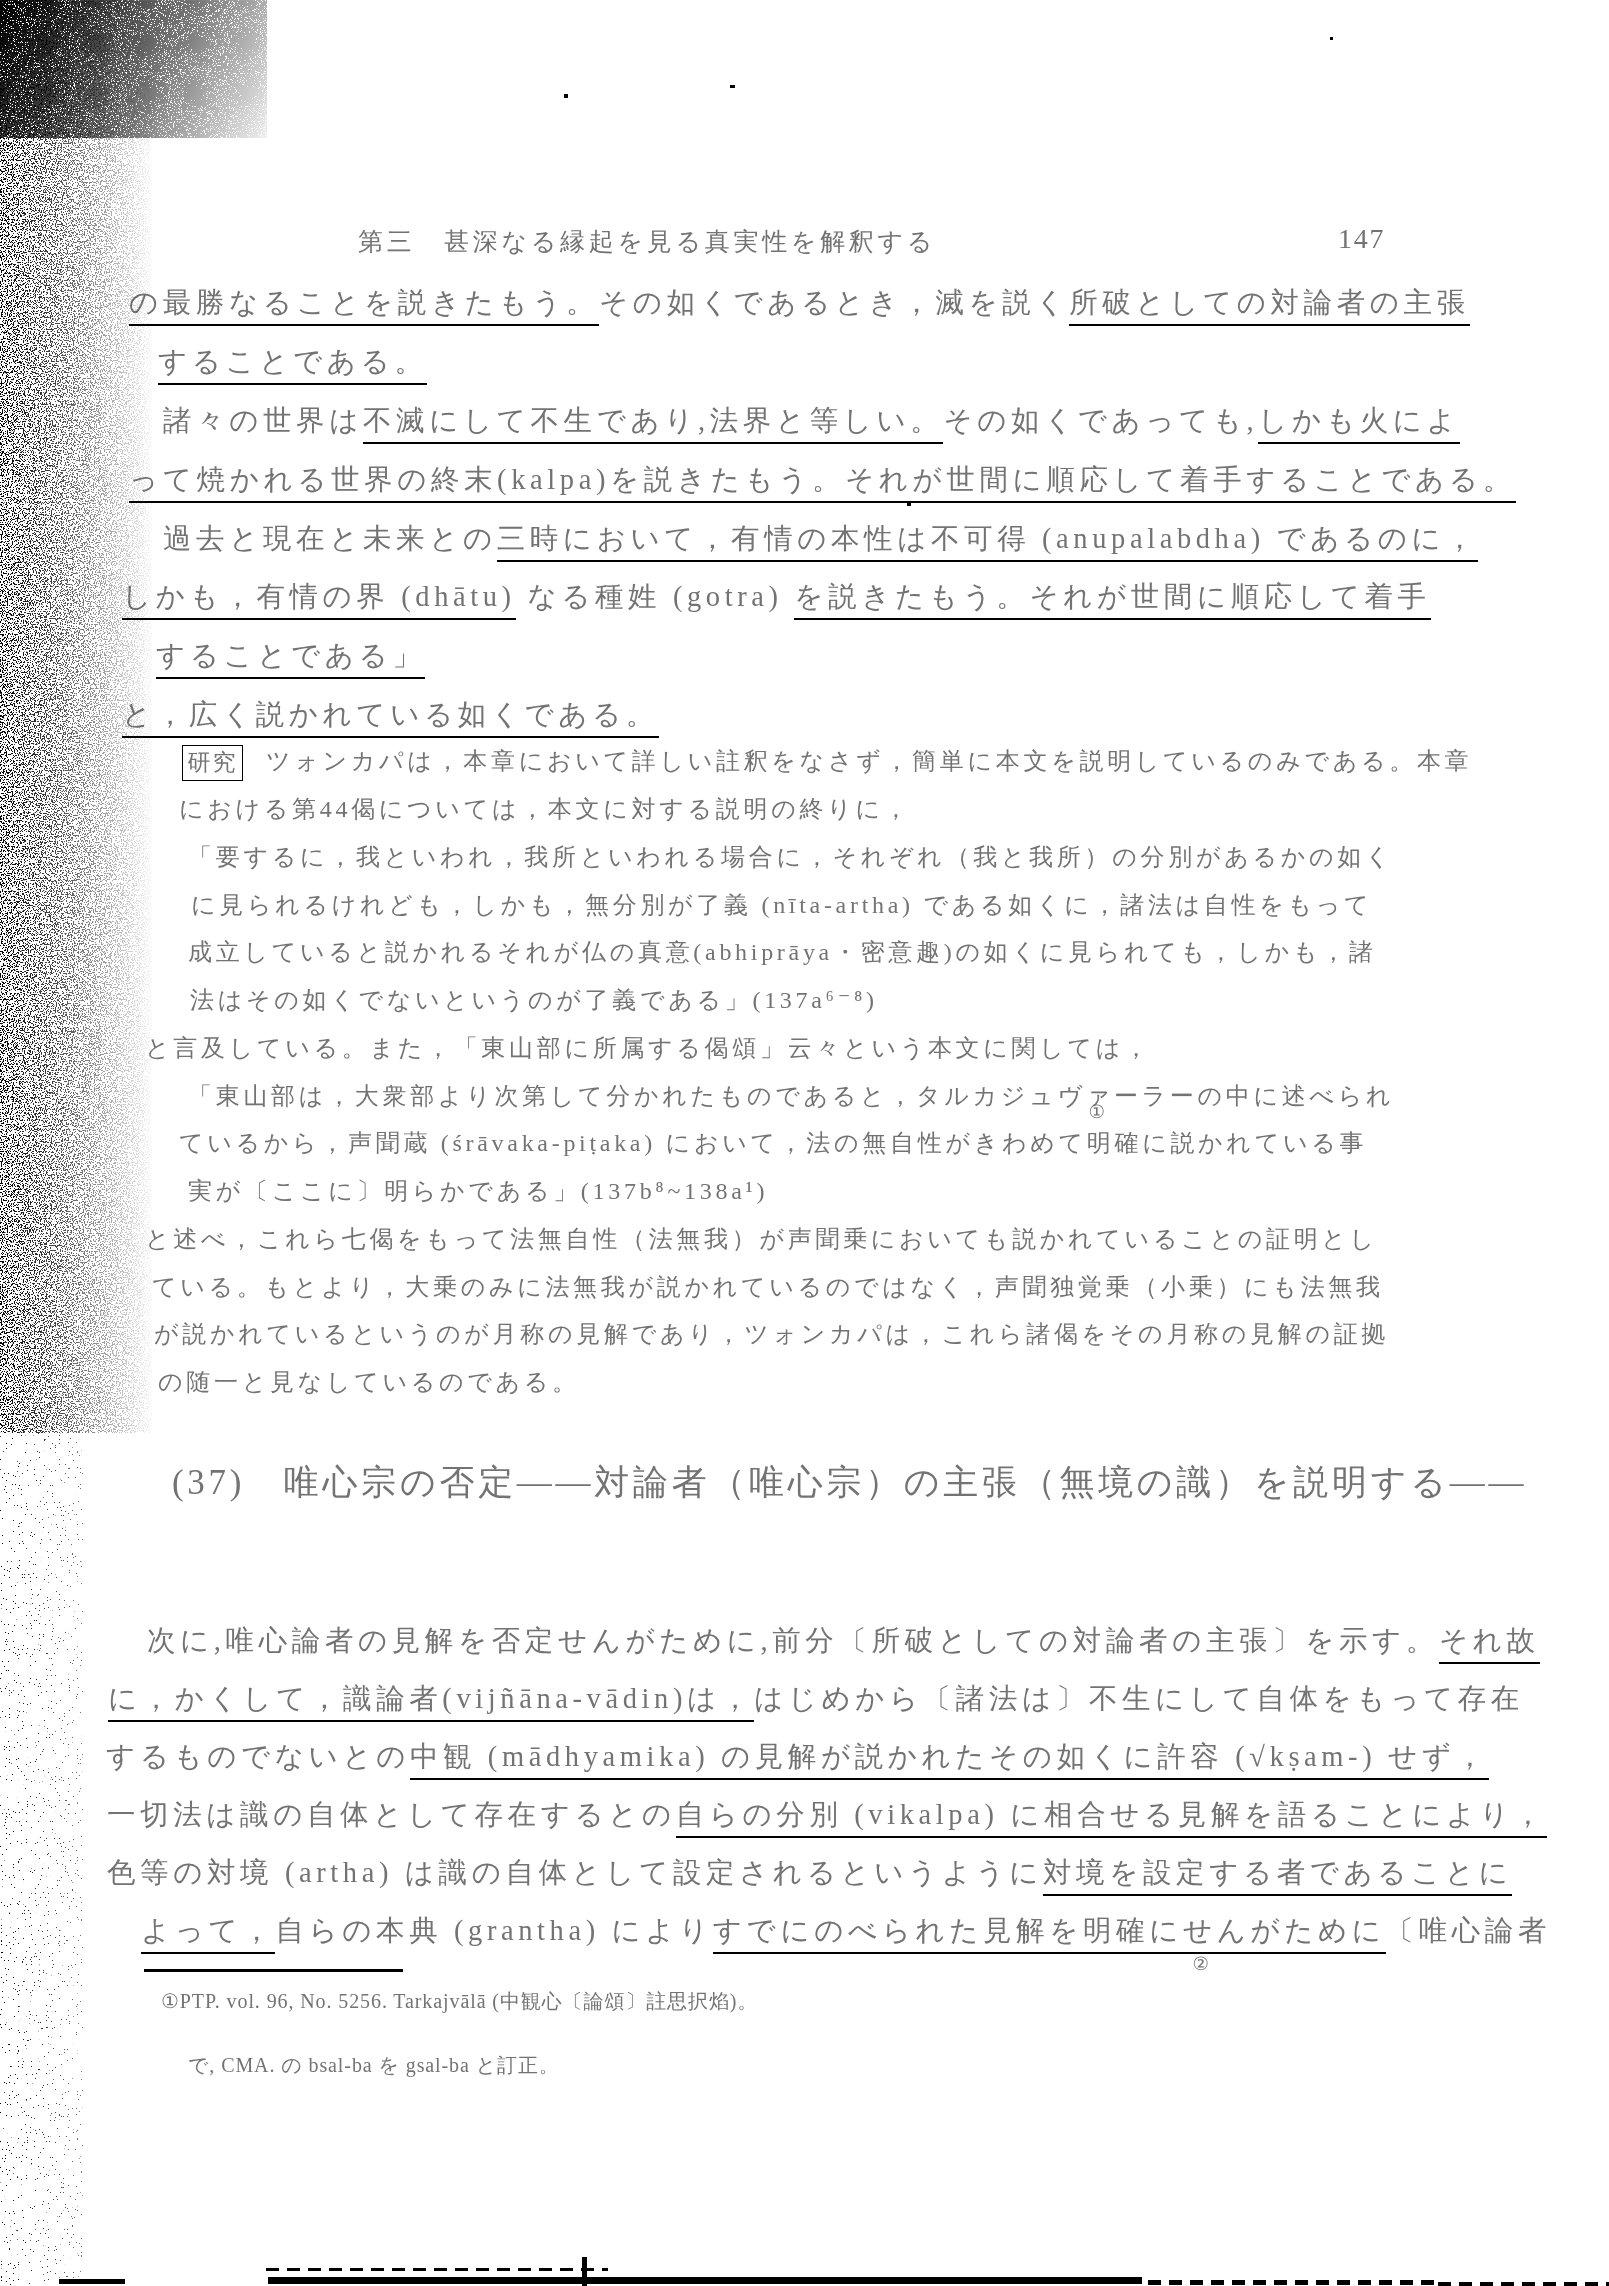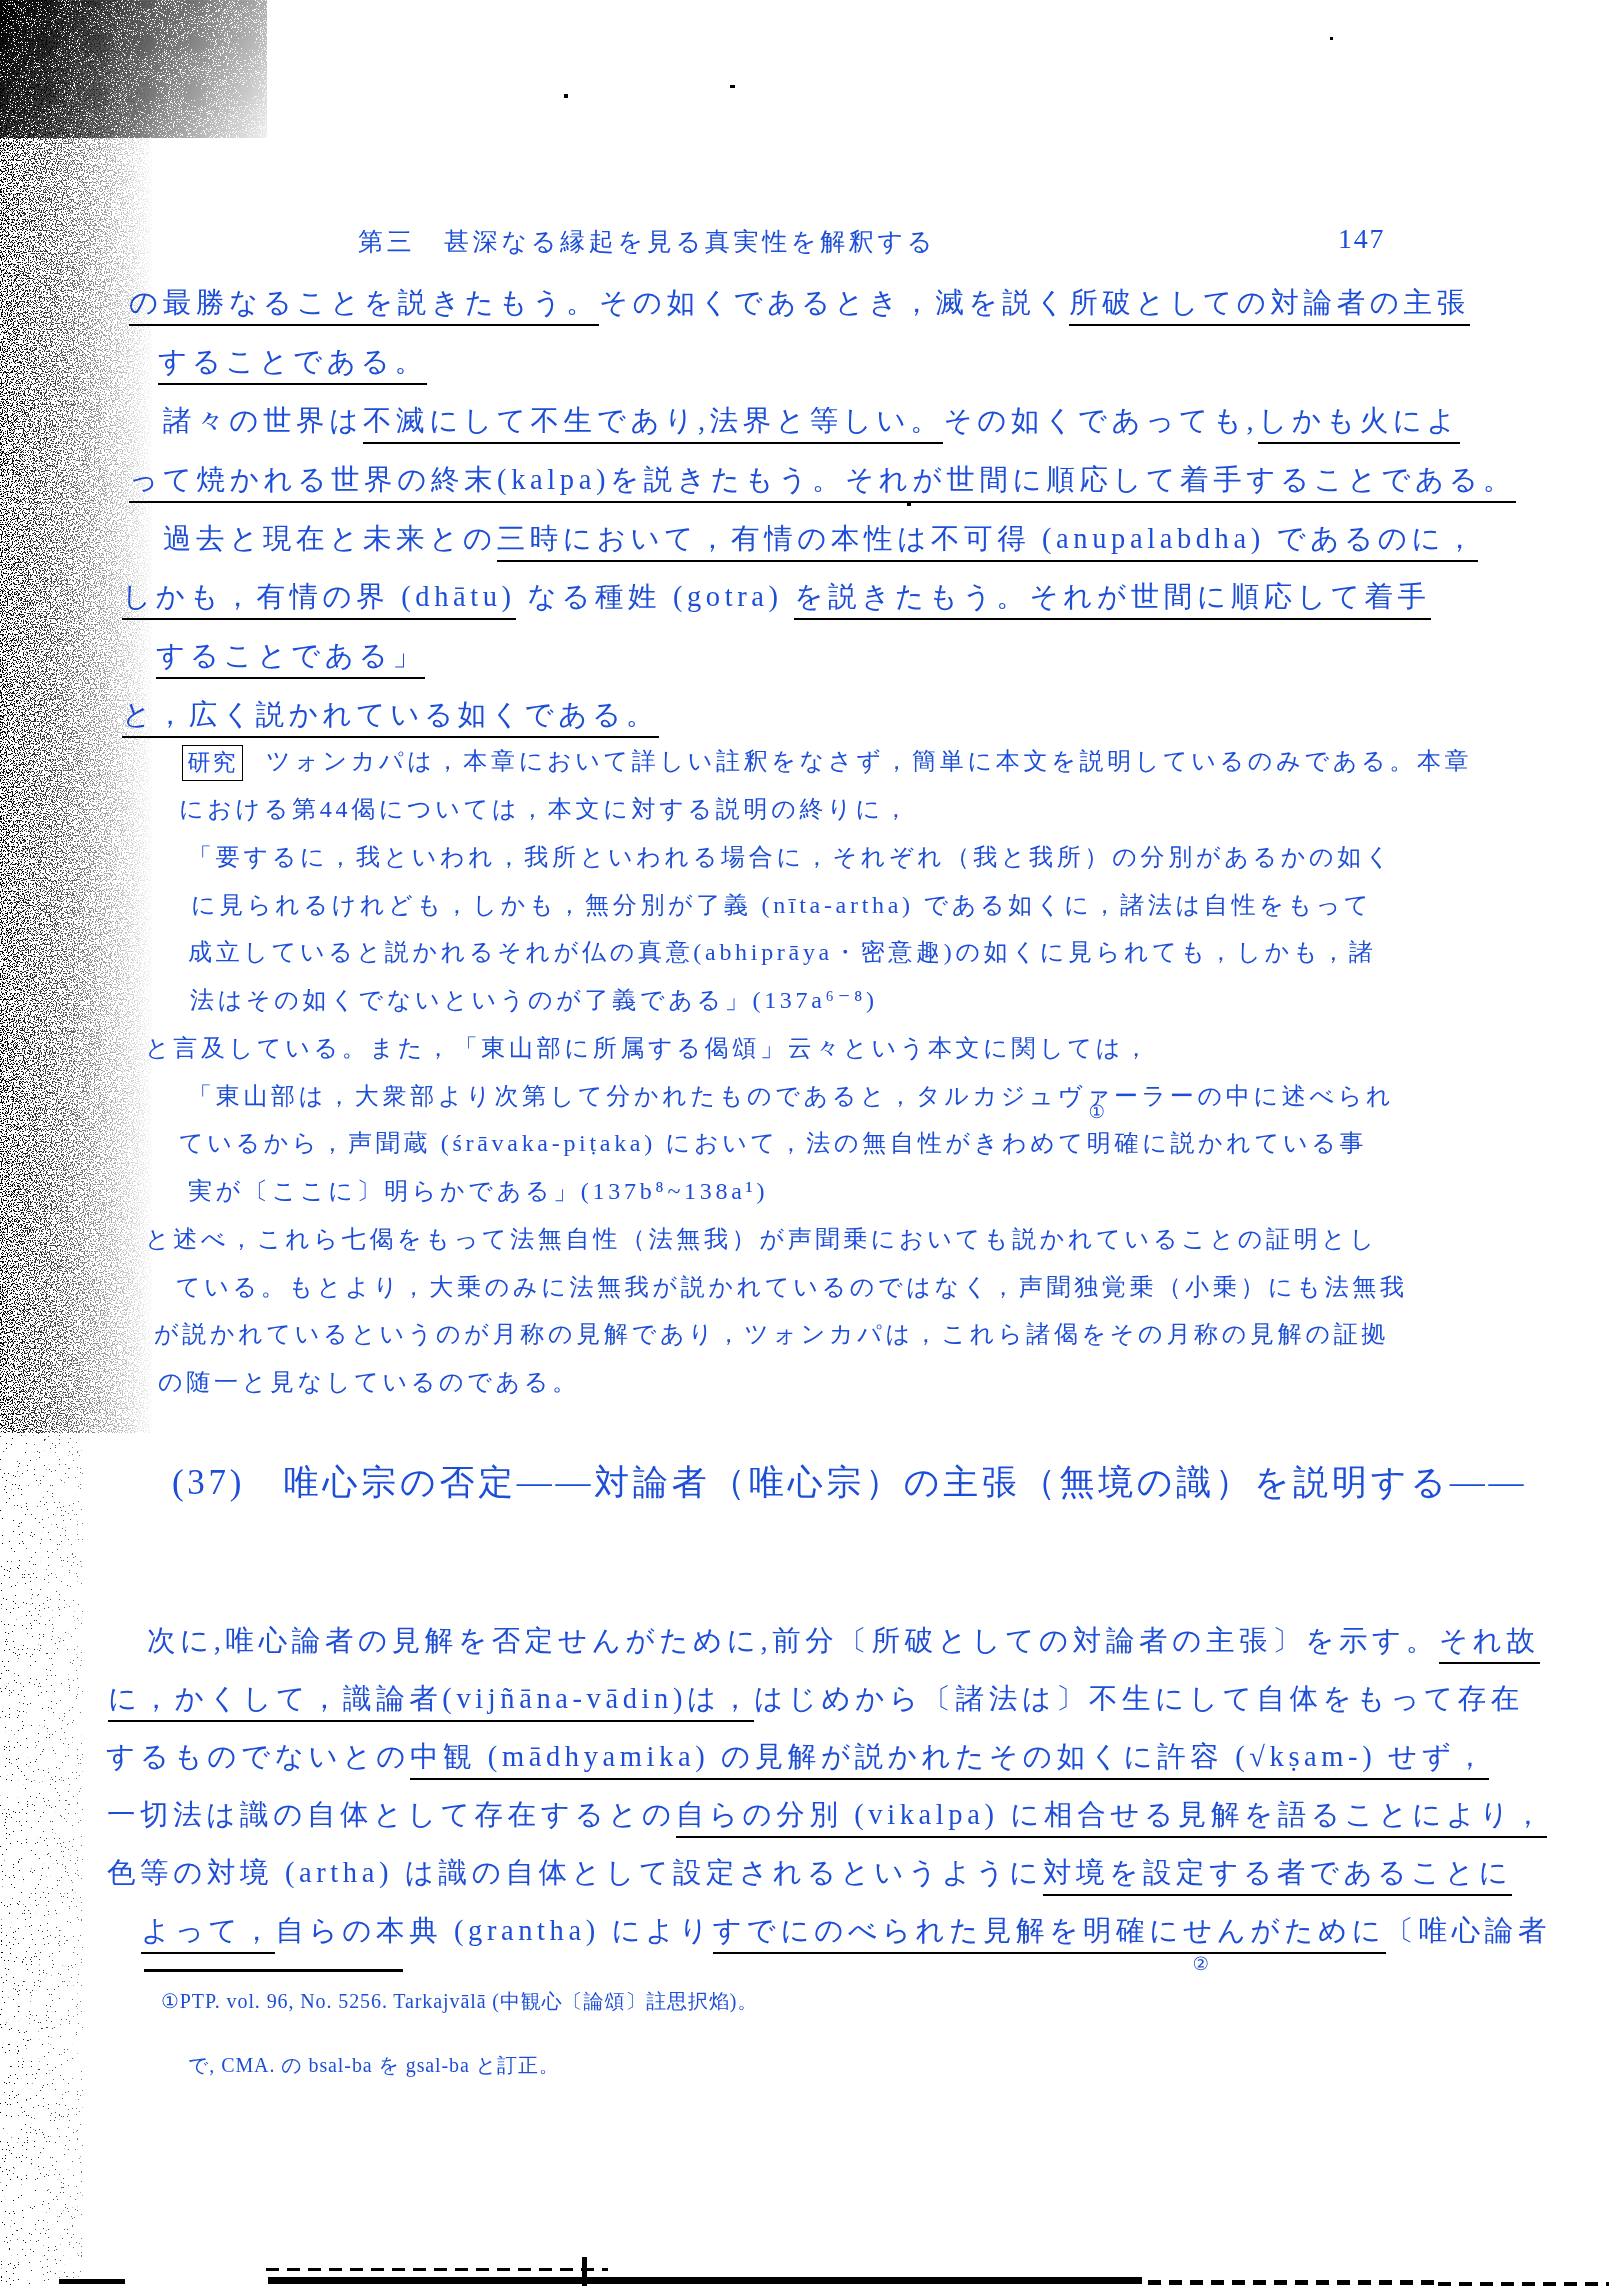--- a/index.html
+++ b/index.html
@@ -1,17 +1,17 @@
 <!DOCTYPE html>
 <html style="font-size:14.7px"><head>
 <meta charset="utf-8">
 <style>
   html,body{margin:0;padding:0;background:#ffffff;}
   .page{position:relative;width:1610px;height:2287px;background:#ffffff;overflow:hidden;
-        font-family:"Liberation Serif","DejaVu Serif",serif;color:#1d4ed8;}
+        font-family:"Liberation Serif","DejaVu Serif",serif;color:#737373;}
   .tline{position:absolute;white-space:pre;line-height:1.1;}
   
   .q .tline,.p .tline{font-size:28.5px;letter-spacing:4.6px;}
   
   .r .tline{font-size:24px;letter-spacing:3.7px;}
   .seg{display:inline;}
   .seg.u{border-bottom:2.8px solid #000;padding-bottom:5.5px;}
   
   .mkanch{position:relative;display:inline-block;width:0;height:0;vertical-align:top;}
   .mk{position:absolute;font-size:18.4px;letter-spacing:0;line-height:1;}
@@ -62,21 +62,21 @@
       <div class="tline" style="left: 179px; top: 796px;"><span class="seg">における第44偈については，本文に対する説明の終りに，</span></div>
       <div class="tline" style="left: 188px; top: 844px;"><span class="seg">「要するに，我といわれ，我所といわれる場合に，それぞれ（我と我所）の分別があるかの如く</span></div>
       <div class="tline" style="left: 191px; top: 892px;"><span class="seg">に見られるけれども，しかも，無分別が了義 (nīta-artha) である如くに，諸法は自性をもって</span></div>
       <div class="tline" style="left: 188px; top: 939px;"><span class="seg">成立していると説かれるそれが仏の真意(abhiprāya・密意趣)の如くに見られても，しかも，諸</span></div>
       <div class="tline" style="left: 190px; top: 987px;"><span class="seg">法はその如くでないというのが了義である」(137a⁶⁻⁸)</span></div>
       <div class="tline" style="left: 145px; top: 1035px;"><span class="seg">と言及している。また，「東山部に所属する偈頌」云々という本文に関しては，</span></div>
       <div class="tline" style="left: 188px; top: 1083px;"><span class="seg">「東山部は，大衆部より次第して分かれたものであると，タルカジュヴァーラーの中に述べられ</span></div>
       <div class="tline" style="left: 179px; top: 1130px;"><span class="seg">ているから，声聞蔵 (śrāvaka-piṭaka) において，法の無自性がきわめて</span><span class="mkanch"><span class="mk above">①</span></span><span class="seg">明確に説かれている事</span></div>
       <div class="tline" style="left: 188px; top: 1178px;"><span class="seg">実が〔ここに〕明らかである」(137b⁸~138a¹)</span></div>
       <div class="tline" style="left: 145px; top: 1226px;"><span class="seg">と述べ，これら七偈をもって法無自性（法無我）が声聞乗においても説かれていることの証明とし</span></div>
-      <div class="tline" style="left: 152px; top: 1274px; margin-left: 24px;"><span class="seg">ている。もとより，大乗のみに法無我が説かれているのではなく，声聞独覚乗（小乗）にも法無我</span></div>
+      <div class="tline" style="left: 152px; top: 1274px;"><span class="seg">ている。もとより，大乗のみに法無我が説かれているのではなく，声聞独覚乗（小乗）にも法無我</span></div>
       <div class="tline" style="left: 154px; top: 1321px;"><span class="seg">が説かれているというのが月称の見解であり，ツォンカパは，これら諸偈をその月称の見解の証拠</span></div>
       <div class="tline" style="left: 158px; top: 1369px;"><span class="seg">の随一と見なしているのである。</span></div>
     </div>
 
   <div class="sec-heading">(37)　唯心宗の否定——対論者（唯心宗）の主張（無境の識）を説明する——</div>
 
   <div class="block p" id="para-block">
       <div class="tline" style="left: 147px; top: 1625px;"><span class="seg">次に,唯心論者の見解を否定せんがために,前分〔所破としての対論者の主張〕を示す。</span><span class="seg u">それ故</span></div>
       <div class="tline" style="left: 108px; top: 1683px;"><span class="seg u">に，かくして，識論者(vijñāna-vādin)は，</span><span class="seg">はじめから〔諸法は〕不生にして自体をもって存在</span></div>
       <div class="tline" style="left: 106px; top: 1741px;"><span class="seg">するものでないとの</span><span class="seg u">中観 (mādhyamika) の見解が説かれたその如くに許容 (√kṣam-) せず，</span></div>

